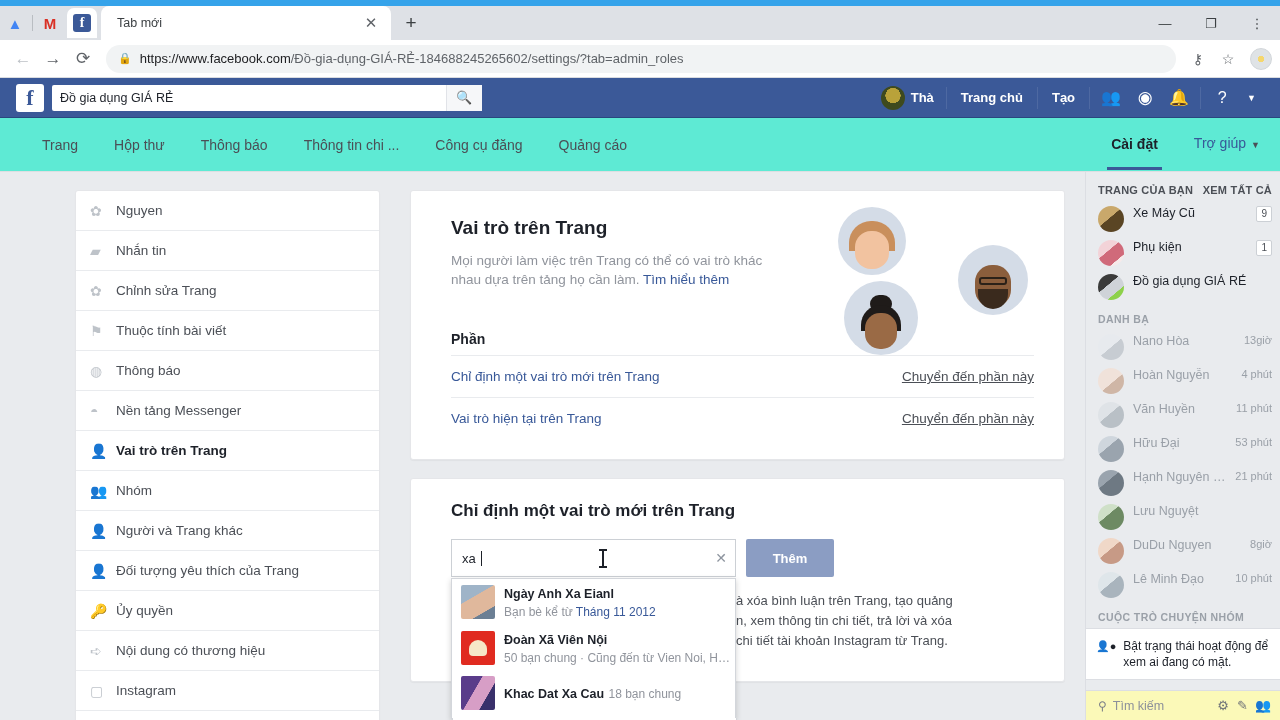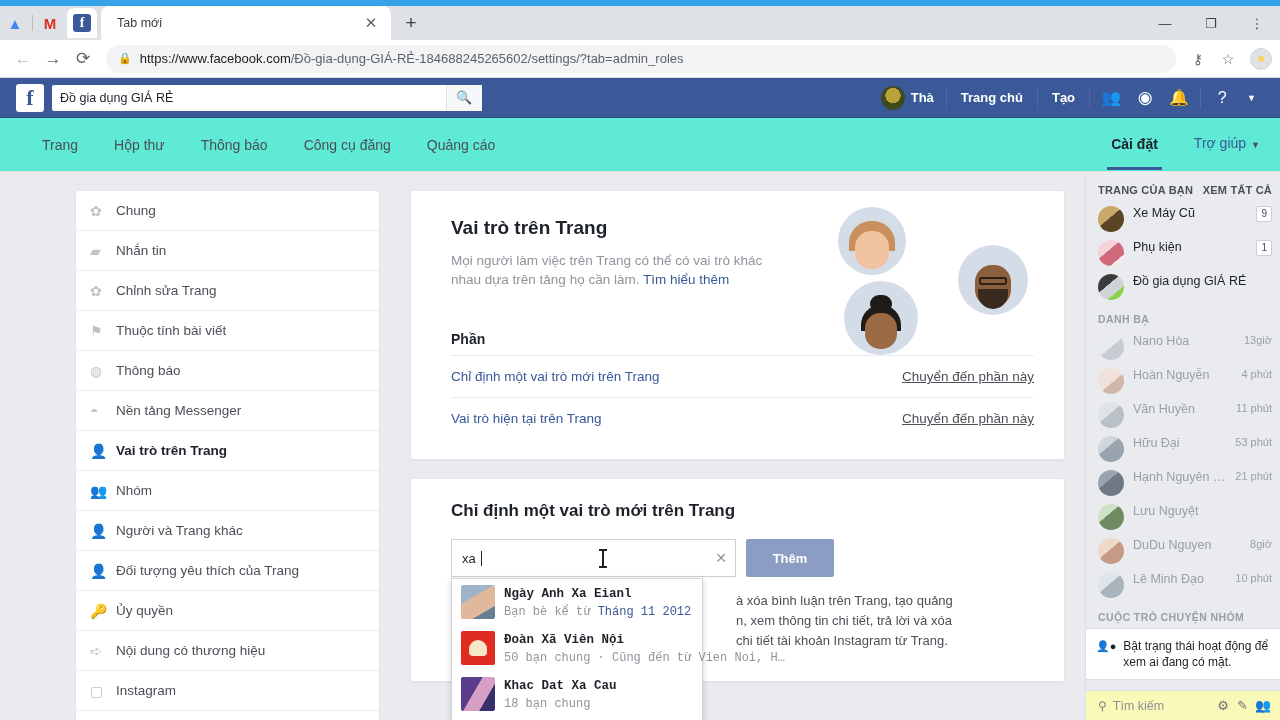--- a/index.html
+++ b/index.html
@@ -211,24 +211,23 @@
   .add-btn {
     width:88px; height:38px; background:#8b9dc3; color:#fff;
     display:flex; align-items:center; justify-content:center;
     font-size:13px; font-weight:bold; border-radius:2px;
   }
   .perm-text {
     margin-top:14px; font-size:13px; color:#4b4f56; line-height:20px; max-width:530px;
   }
   
   .dropdown {
-    position:absolute; left:0; top:39px; width:252px; background:#fff;
+    position:absolute; left:0; top:39px; width:285px; background:#fff;
     border:1px solid #d3d6db; box-shadow:0 2px 6px rgba(0,0,0,.18); z-index:50;
     padding-bottom:3px;
-    font-family:Liberation Mono, monospace;
   }
   .dd-item { display:flex; align-items:center; padding:5px 8px 5px 9px; gap:9px; }
   .dd-av { width:34px; height:34px; flex:0 0 34px; border-radius:2px; }
   .dd-av.a1 { background: linear-gradient(150deg,#9fb4c8 0 35%,#e0b89c 36% 75%,#6b7f94 76% 100%); }
   .dd-av.a2 { background: #e02b20; position:relative; }
   .dd-av.a2::after { content:""; position:absolute; left:8px; top:9px; width:18px; height:16px;
     background:#f6e7c8; border-radius:9px 9px 4px 4px; }
   .dd-av.a3 { background: linear-gradient(120deg,#5a3c8a 0 40%,#d79ec6 41% 70%,#39306b 71% 100%); }
   .dd-txt { min-width:0; }
   .dd-name { font-size:12.5px; font-weight:bold; color:#1d2129; line-height:16px; }
@@ -350,37 +349,38 @@
     <div class="fb-vsep"></div>
     <div class="fb-ic">?</div>
     <div class="fb-caret">▼</div>
   </div>
 </div>
 
 <div class="page-tabs">
   <div class="ptab first">Trang</div>
   <div class="ptab">Hộp thư</div>
   <div class="ptab">Thông báo</div>
+  <div class="ptab">Thông tin chi ...</div>
   <div class="ptab">Công cụ đăng</div>
   <div class="ptab">Quảng cáo</div>
   <div class="ptab-right">
     <div class="ptab active-settings">Cài đặt</div>
     <div class="ptab" style="padding-right:0;">
       <span class="help-link">Trợ giúp</span><span class="help-caret">▼</span>
     </div>
   </div>
 </div>
 
 <div class="content">
   <div class="left-pane">
 
     <div class="set-nav">
       <div class="set-item">
         <span class="set-ic">✿</span>
-        <span>Chung</span>
+        <span>Nguyen</span>
       </div>
       <div class="set-item">
         <span class="set-ic">▰</span>
         <span>Nhắn tin</span>
       </div>
       <div class="set-item">
         <span class="set-ic">✿</span>
         <span>Chỉnh sửa Trang</span>
       </div>
       <div class="set-item">

